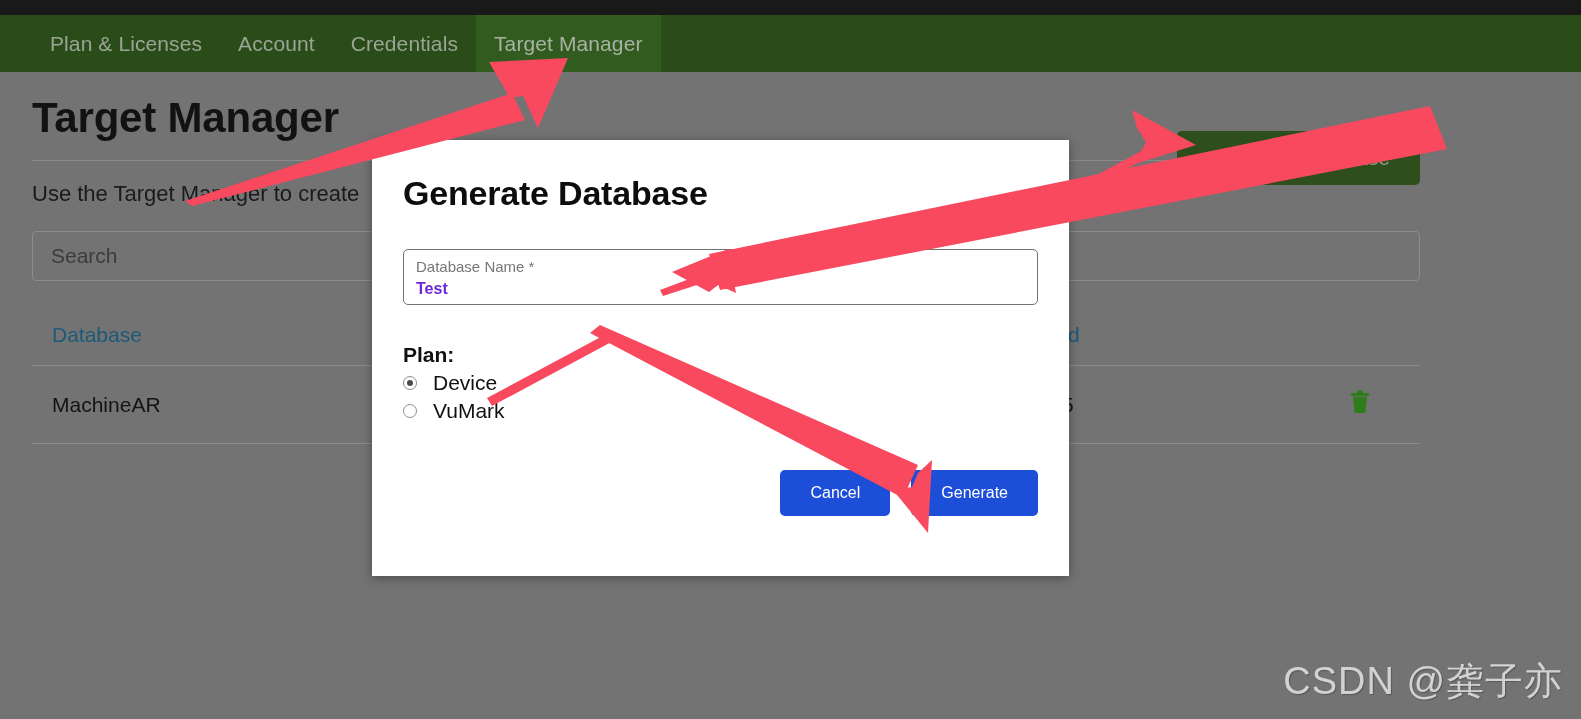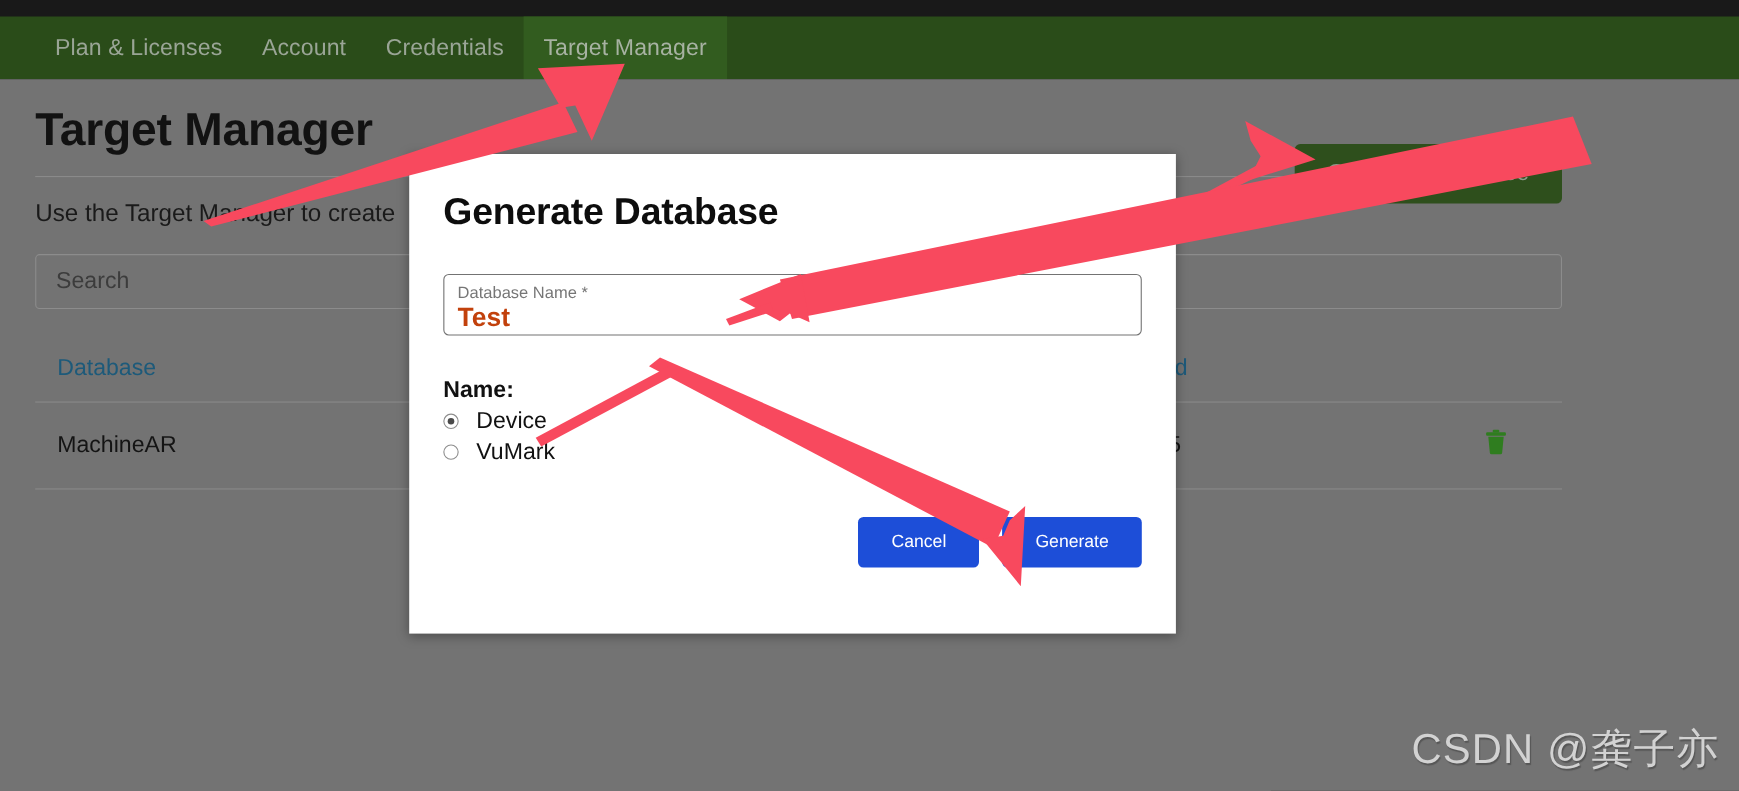--- a/index.html
+++ b/index.html
@@ -175,23 +175,23 @@
     padding: 7px 12px 0 12px;
     background: #fff;
   }
   .field-label {
     font-size: 15px;
     color: #767676;
     display: block;
     line-height: 19px;
   }
   .field-value {
-    font-size: 24px;
+    font-size: 16px;
     font-weight: bold;
-    color: #c2410c;
+    color: #6d28d9;
     display: block;
     line-height: 26px;
     border: none;
     outline: none;
     padding: 0;
     width: 100%;
     background: transparent;
     font-family: "Liberation Sans", sans-serif;
   }
   .type-label {
@@ -322,21 +322,21 @@
   </div>
 
   <div class="modal">
     <h2 class="modal-title">Generate Database</h2>
 
     <div class="field">
       <span class="field-label">Database Name *</span>
       <input class="field-value" type="text" value="Test" style="">
     </div>
 
-    <div class="type-label">Name:</div>
+    <div class="type-label">Plan:</div>
 
     <div class="radio-row">
       <span class="radio-mark checked"></span>
       <span class="radio-label">Device</span>
     </div>
     <div class="radio-row">
       <span class="radio-mark"></span>
       <span class="radio-label">VuMark</span>
     </div>
 

